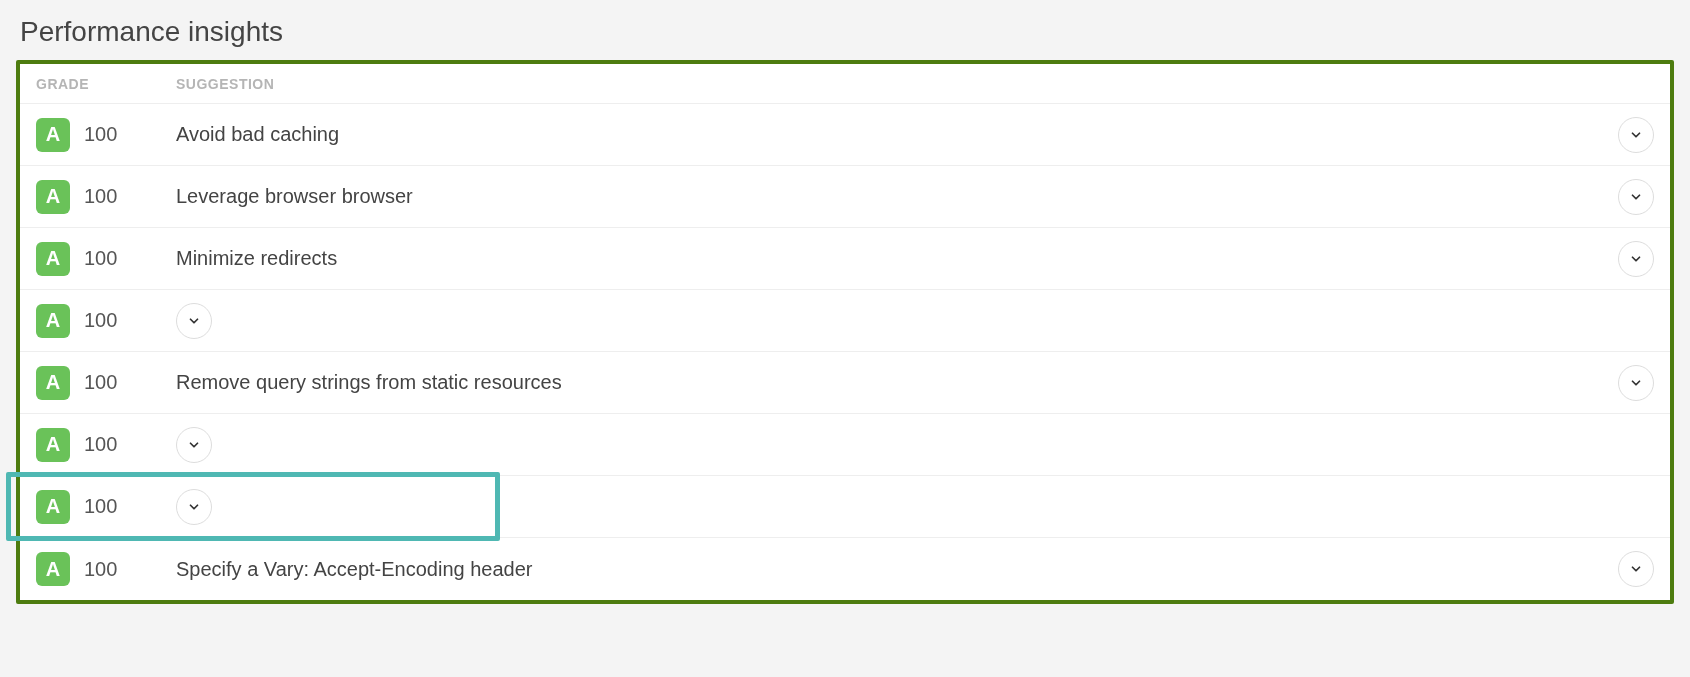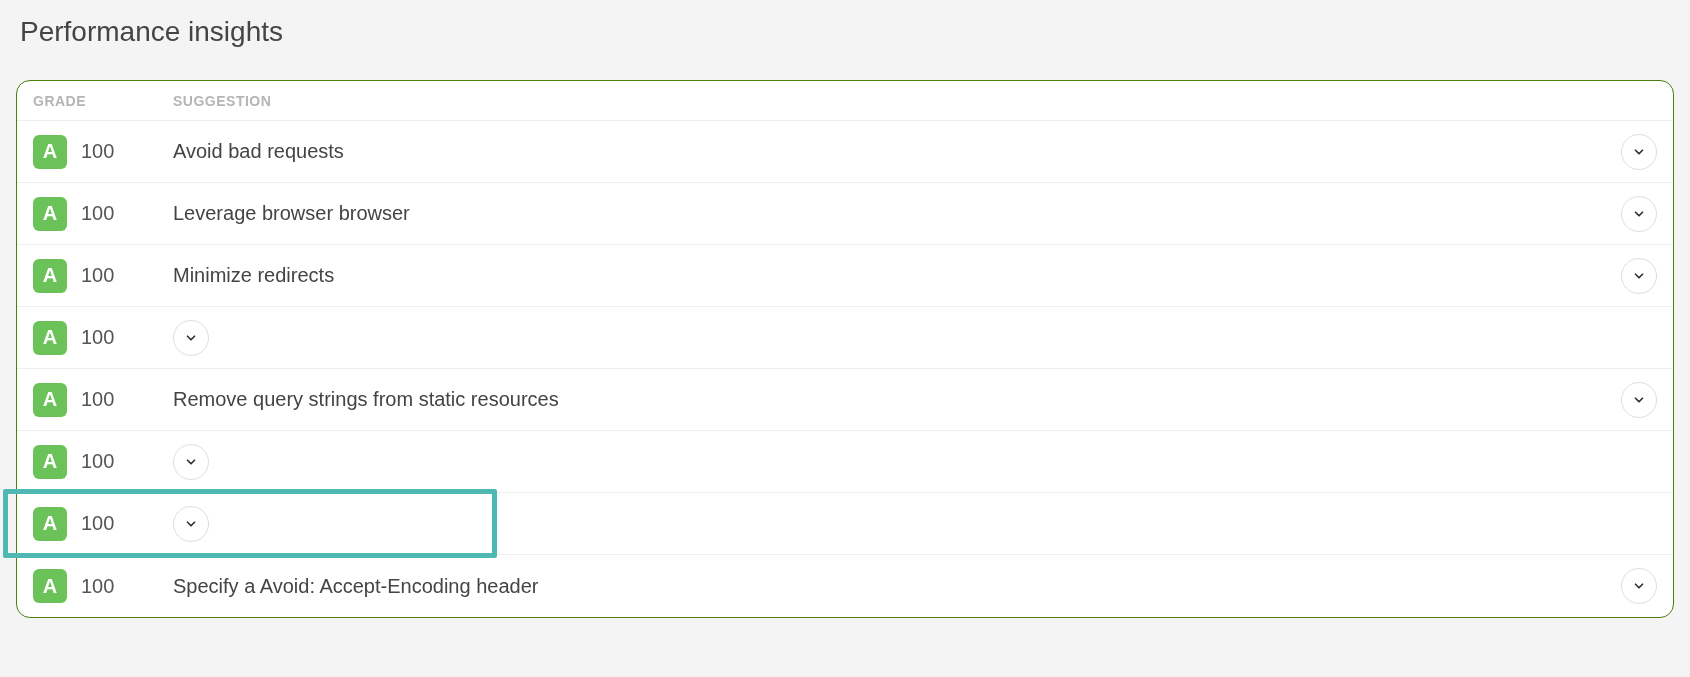--- a/index.html
+++ b/index.html
@@ -6,27 +6,27 @@
     body {
       font-family: -apple-system, BlinkMacSystemFont, "Segoe UI", Helvetica, Arial, sans-serif;
       background-color: #f4f4f4;
       color: #444;
       padding: 16px;
     }
     .page-title {
       font-size: 28px;
       font-weight: 400;
       color: #444;
-      margin-bottom: 32px;
+      margin-bottom: 12px;
       margin-left: 4px;
     }
     .insights-panel {
       background: #fff;
-      border: 1px solid #4d7c0f;
-      border-radius: 14px;
+      border: 4px solid #4d7c0f;
+      border-radius: 2px;
     }
     .header-row {
       display: flex;
       align-items: center;
       height: 40px;
       padding: 0 16px;
       color: #b5b5b5;
       font-size: 14px;
       font-weight: 700;
       letter-spacing: .5px;
@@ -102,21 +102,21 @@
   <div class="header-row">
     <div class="header-grade">GRADE</div>
     <div class="header-suggestion">SUGGESTION</div>
   </div>
   <div id="rows-container">
       <div class="insight-row">
         <div class="grade-cell">
           <span class="grade-badge" style="background: rgb(106, 194, 89);">A</span>
           <span class="score">100</span>
         </div>
-        <div class="suggestion">Avoid bad requests</div>
+        <div class="suggestion">Avoid bad caching</div>
         <div class="expand-btn">
           <span>
             <svg width="14" height="14" viewBox="0 0 24 24" fill="none" stroke="#333" stroke-width="3" stroke-linecap="round" stroke-linejoin="round">
               <polyline points="6 9 12 15 18 9"></polyline>
             </svg>
           </span>
         </div>
       </div>
       <div class="insight-row">
         <div class="grade-cell">
@@ -198,21 +198,21 @@
               <polyline points="6 9 12 15 18 9"></polyline>
             </svg>
           </span>
         </div>
       </div>
       <div class="insight-row">
         <div class="grade-cell">
           <span class="grade-badge" style="background: rgb(106, 194, 89);">A</span>
           <span class="score">100</span>
         </div>
-        <div class="suggestion">Specify a Avoid: Accept-Encoding header</div>
+        <div class="suggestion">Specify a Vary: Accept-Encoding header</div>
         <div class="expand-btn">
           <span>
             <svg width="14" height="14" viewBox="0 0 24 24" fill="none" stroke="#333" stroke-width="3" stroke-linecap="round" stroke-linejoin="round">
               <polyline points="6 9 12 15 18 9"></polyline>
             </svg>
           </span>
         </div>
       </div>
     </div>
 </div>

